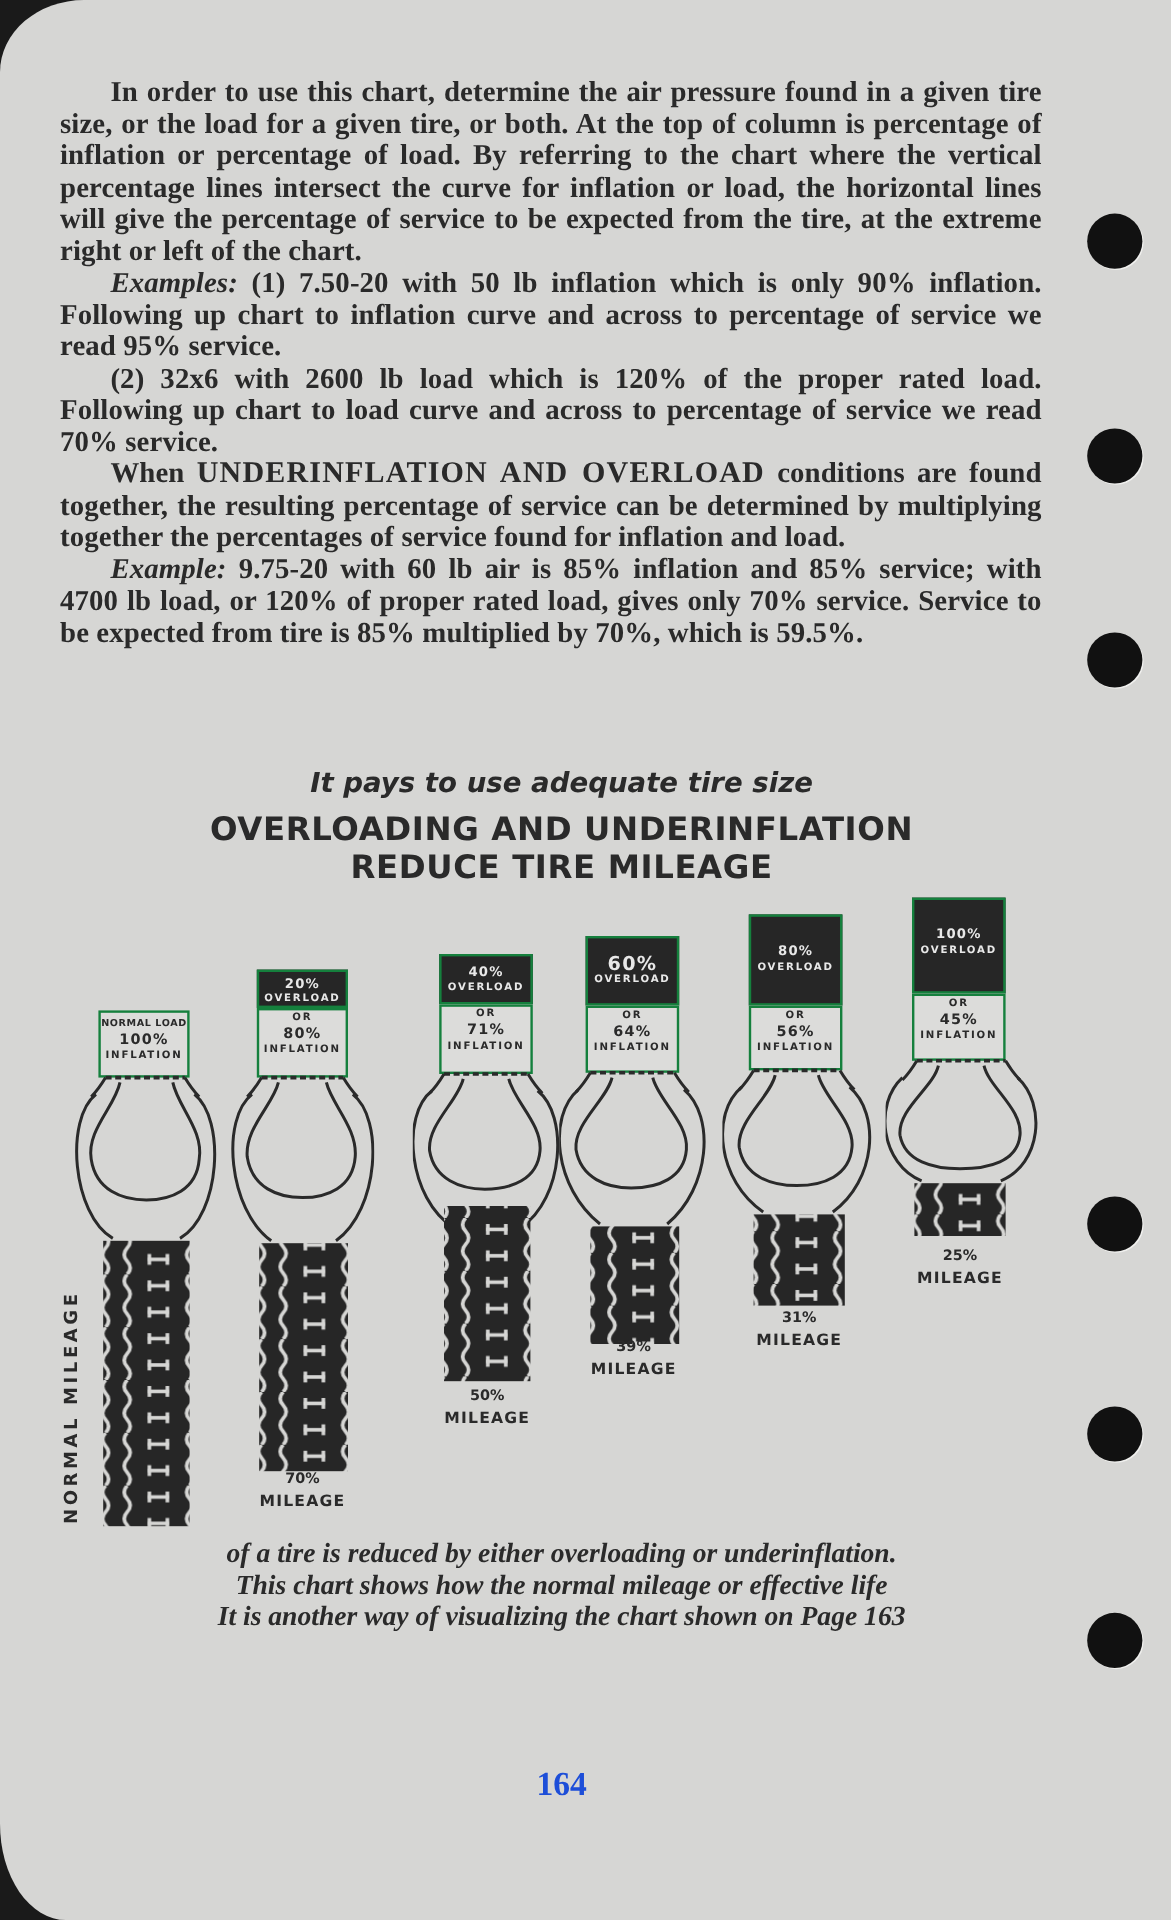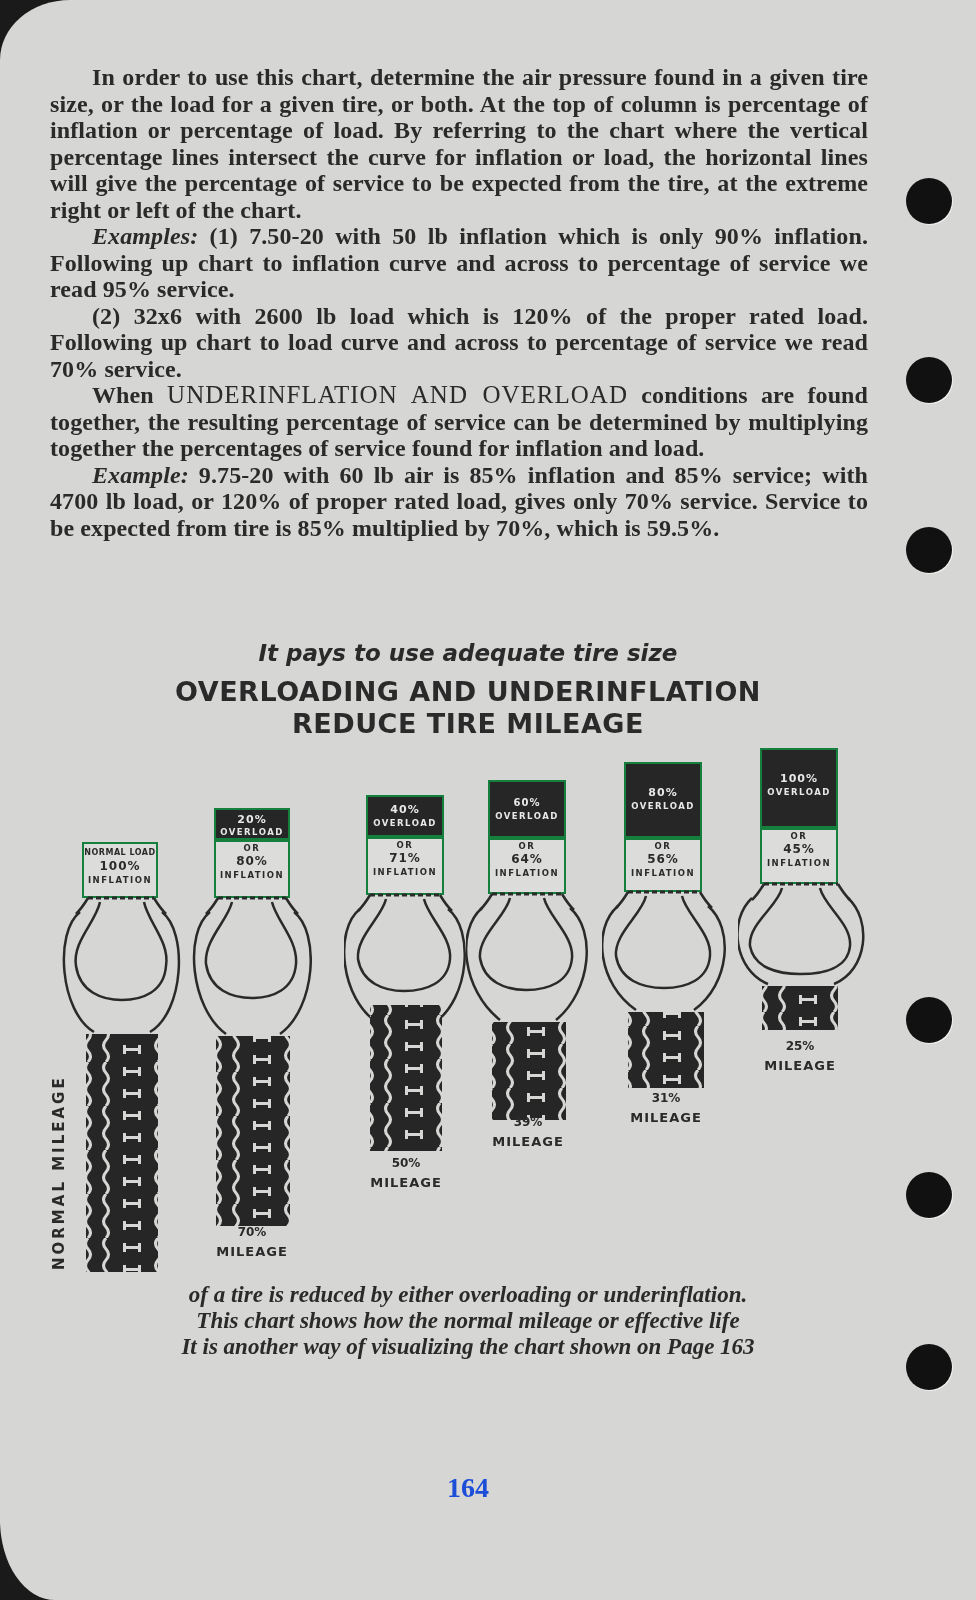--- a/index.html
+++ b/index.html
@@ -23,21 +23,21 @@
   }
   .text-block {
     position: absolute; left: 50px; width: 818px;
     font-family: "Liberation Serif", "DejaVu Serif", serif;
     font-size: 24px; line-height: 26.5px; font-weight: bold;
     text-align: justify; color: #2a2a2a;
     letter-spacing: 0.1px;
   }
   .text-block p { margin: 0; text-indent: 42px; }
   .text-block em { font-weight: bold; }
-  .caps { letter-spacing: 1px; font-weight: normal; font-size: 25px; }
+  .caps { letter-spacing: 1px; font-weight: bold; font-size: 25px; }
   .subtitle {
     position: absolute; left: 0; width: 976px; top: 640px; text-align: center;
     font-family: "DejaVu Sans", sans-serif; font-style: italic; font-weight: bold;
     font-size: 23px; color: #2a2a2a;
   }
   .title {
     position: absolute; left: 0; width: 936px; text-align: center;
     font-family: "DejaVu Sans", sans-serif; font-weight: bold; font-size: 27px;
     color: #2a2a2a; letter-spacing: 0.5px;
   }
@@ -176,21 +176,21 @@
       <rect x="26" y="210" width="72" height="146" fill="url(#treadPattern)"></rect>
     </svg>
     <div class="mileage-lbl" style="left:12px; top:358px;">
       <div class="p">50%</div>
       <div class="m">MILEAGE</div>
     </div>
   </div>
 
   <div class="tire" style="left:466px; top:780px; width:124px; height:380px;">
     <div class="label-box label-dark" style="left:22px; top:0; width:78px; height:58px; padding-top:14px;">
-      <div class="lb-pct" style="font-size:10px;line-height:14px;">60%</div>
+      <div class="lb-pct" style="font-size:16px;line-height:14px;">60%</div>
       <div class="lb-small">OVERLOAD</div>
     </div>
     <div class="label-box" style="left:22px; top:58px; width:78px; height:56px;">
       <div class="lb-small">OR</div>
       <div class="lb-pct">64%</div>
       <div class="lb-small">INFLATION</div>
     </div>
     <svg width="124" height="340" style="position:absolute;left:0;top:0;">
       <path d="M26 114 L96 114" stroke="#2a2a2a" stroke-width="3" stroke-dasharray="5 3"></path>
       <path d="M26 114 q-6 10 -12 16 M96 114 q6 10 12 16" stroke="#2a2a2a" stroke-width="2.5" fill="none"></path>

